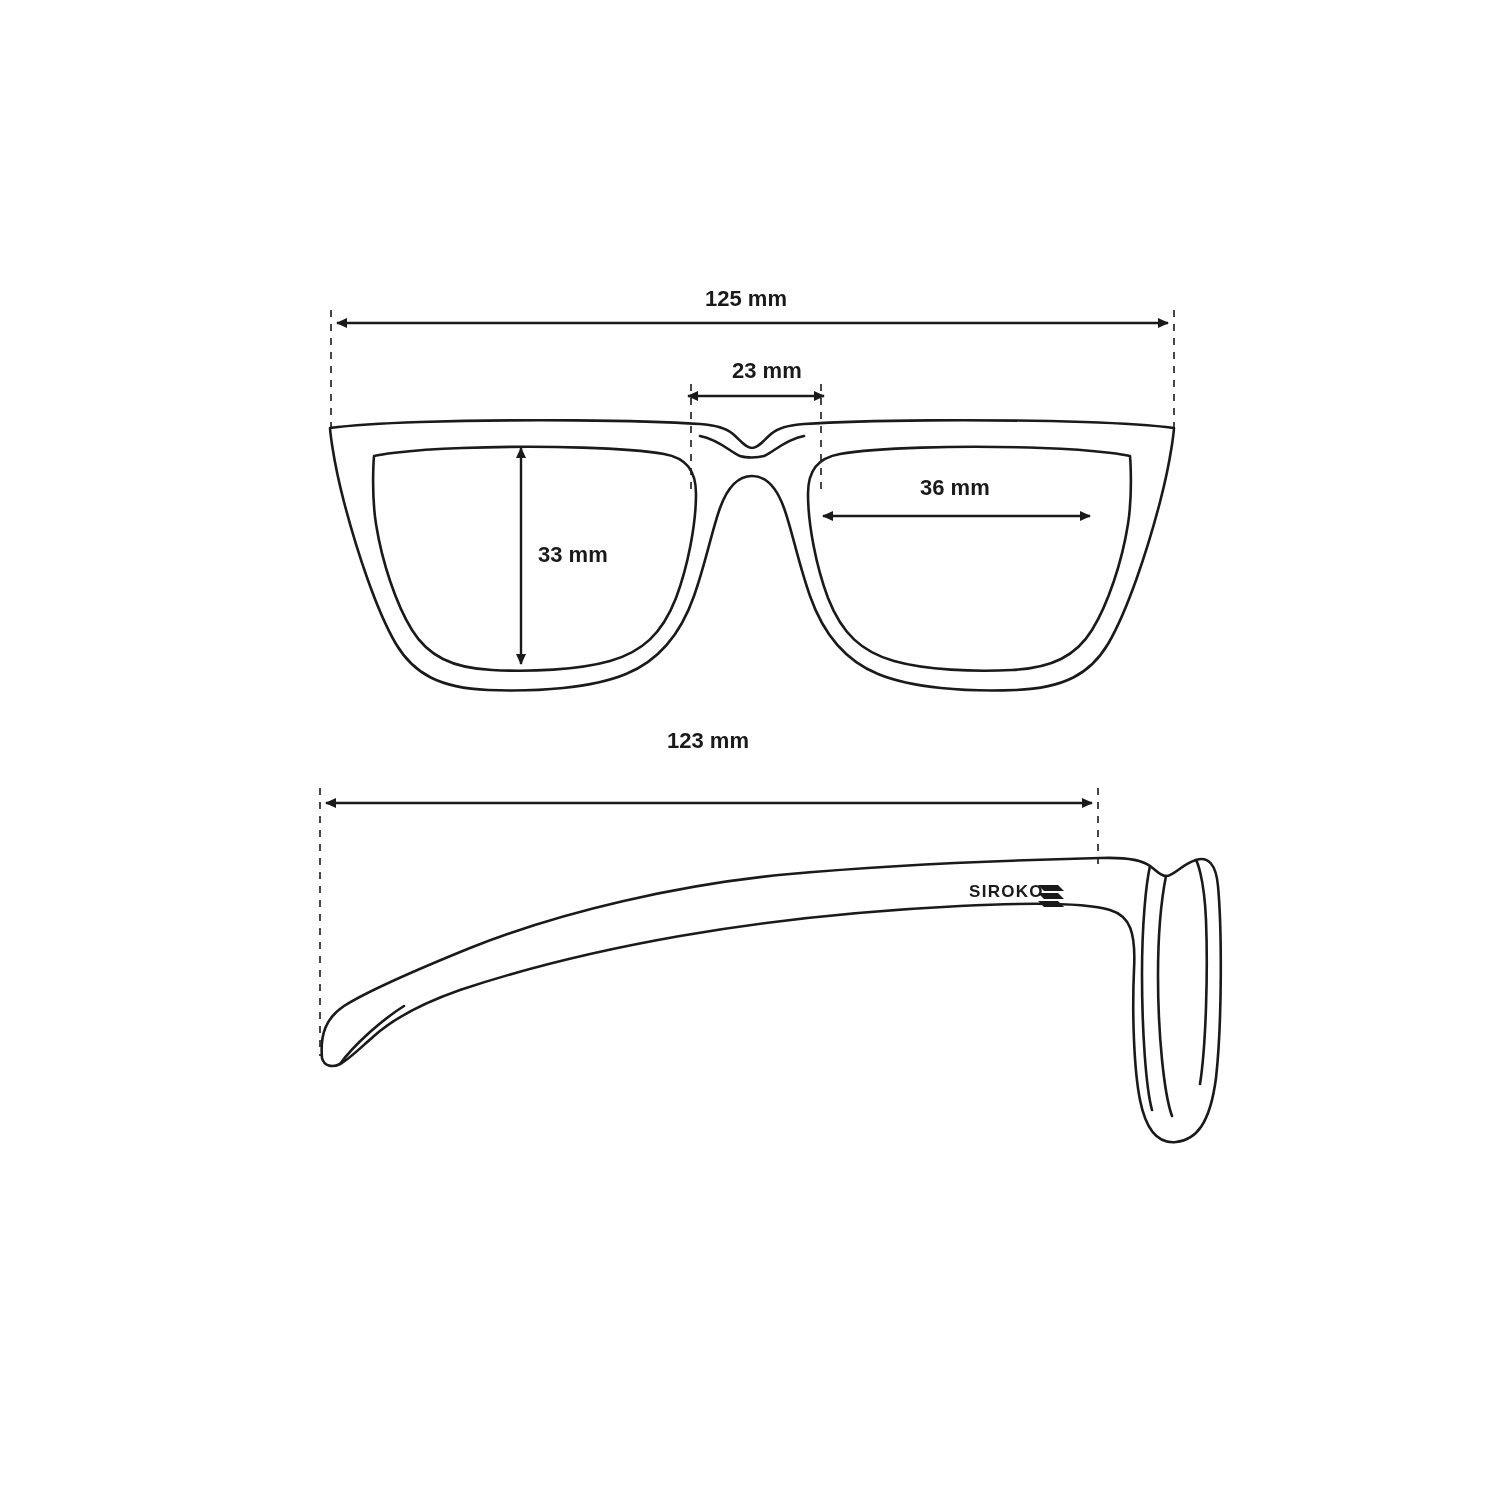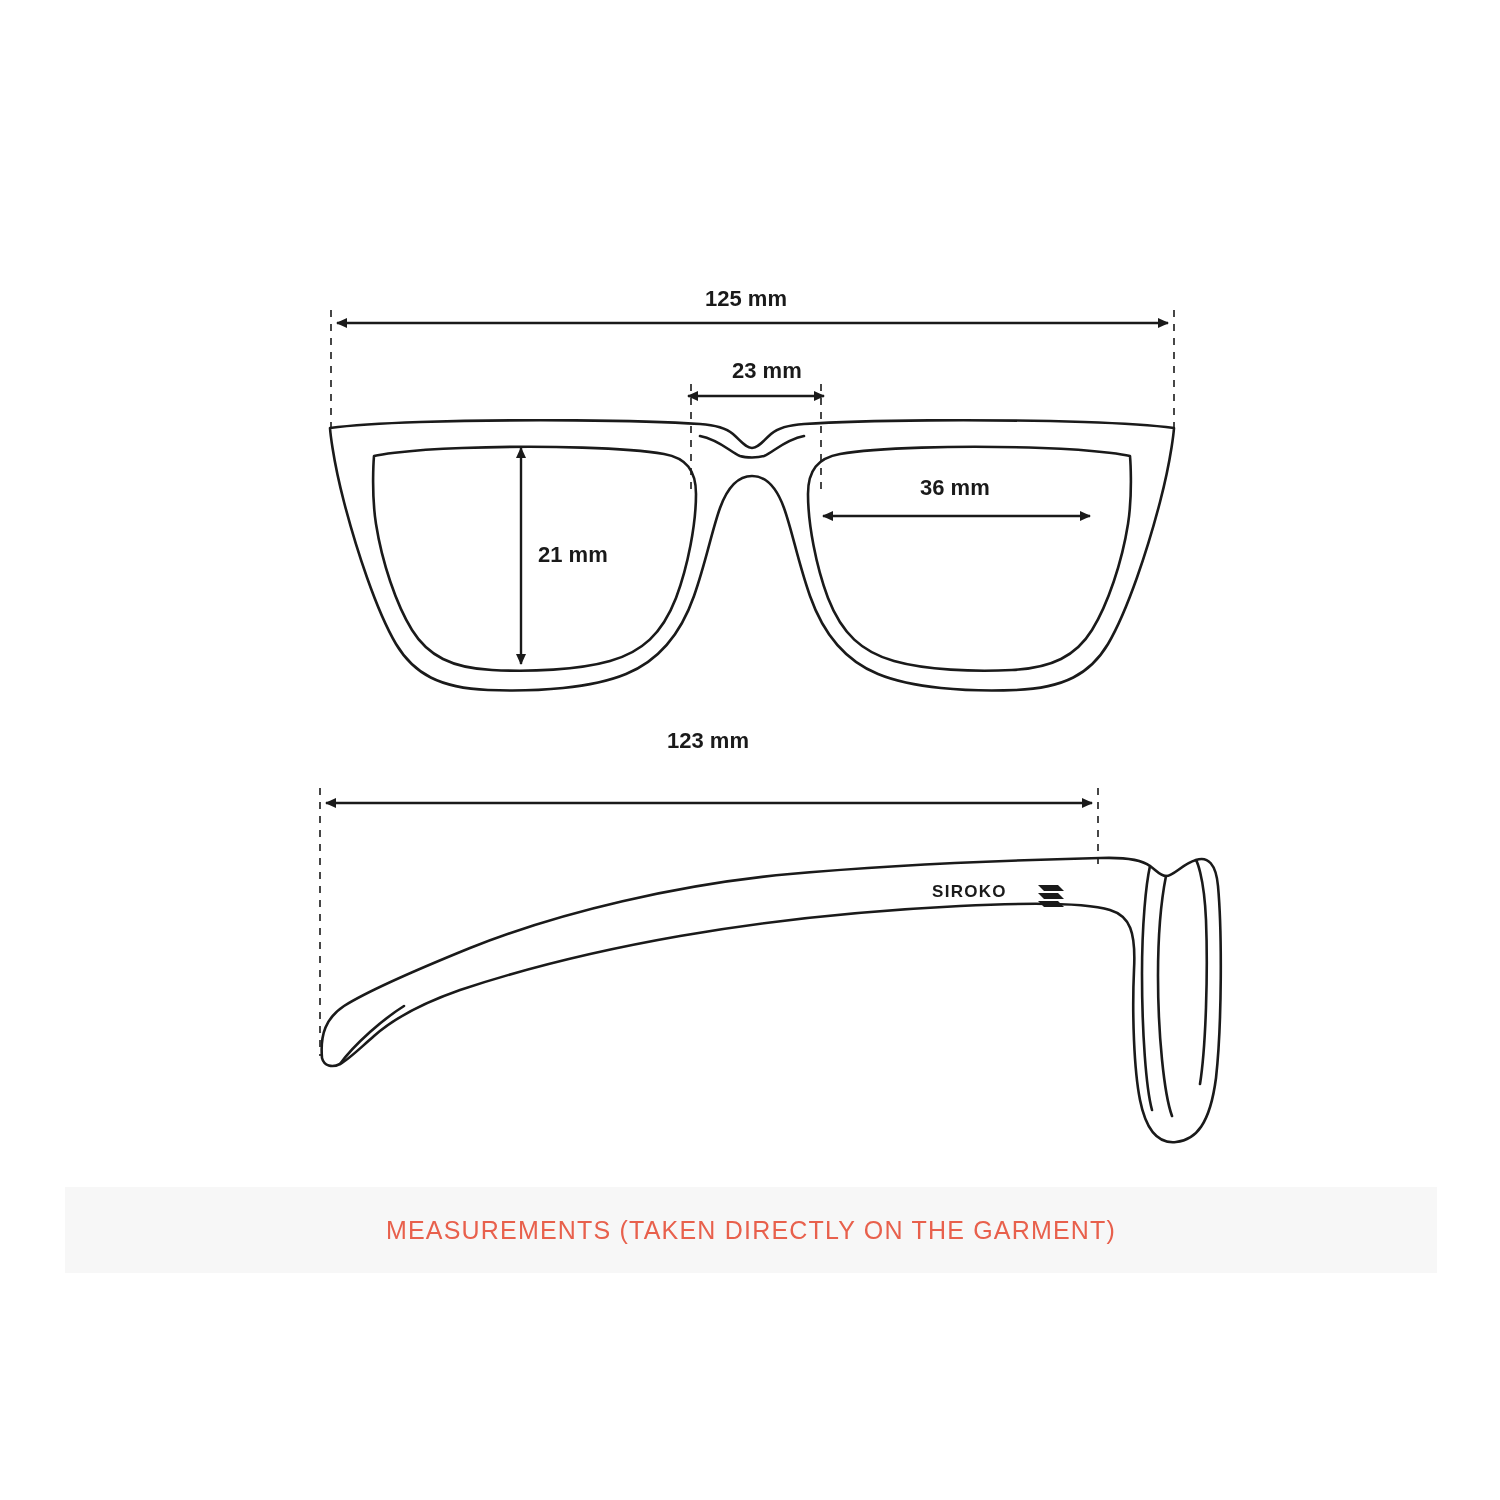--- a/index.html
+++ b/index.html
@@ -199,23 +199,20 @@
       <g stroke="#1a1a1a" stroke-width="2.2" fill="none">
         <path d="M2,6 L22,6 L28,12 L8,12 Z" fill="#1a1a1a" stroke="none"></path>
         <path d="M2,14 L22,14 L28,20 L8,20 Z" fill="#1a1a1a" stroke="none"></path>
         <path d="M2,22 L22,22 L28,28 L8,28 Z" fill="#1a1a1a" stroke="none"></path>
       </g>
     </g>
   </svg>
 
   <div class="dim-label" style="left:705px; top:262px;">125 mm</div>
   <div class="dim-label" style="left:732px; top:334px;">23 mm</div>
-  <div class="dim-label" style="left:538px; top:518px;">21 mm</div>
+  <div class="dim-label" style="left:538px; top:518px;">33 mm</div>
   <div class="dim-label" style="left:920px; top:451px;">36 mm</div>
   <div class="dim-label" style="left:667px; top:704px;text-align:center;">123 mm</div>
 
-  <div class="brand-label" style="left:932px; top:858px;">SIROKO</div>
-
-  <div class="footer-band">
-    <div class="footer-text">MEASUREMENTS (TAKEN DIRECTLY ON THE GARMENT)</div>
-  </div>
+  <div class="brand-label" style="left:969px; top:858px;">SIROKO</div>
+
 
 </div>
 
 </body></html>

